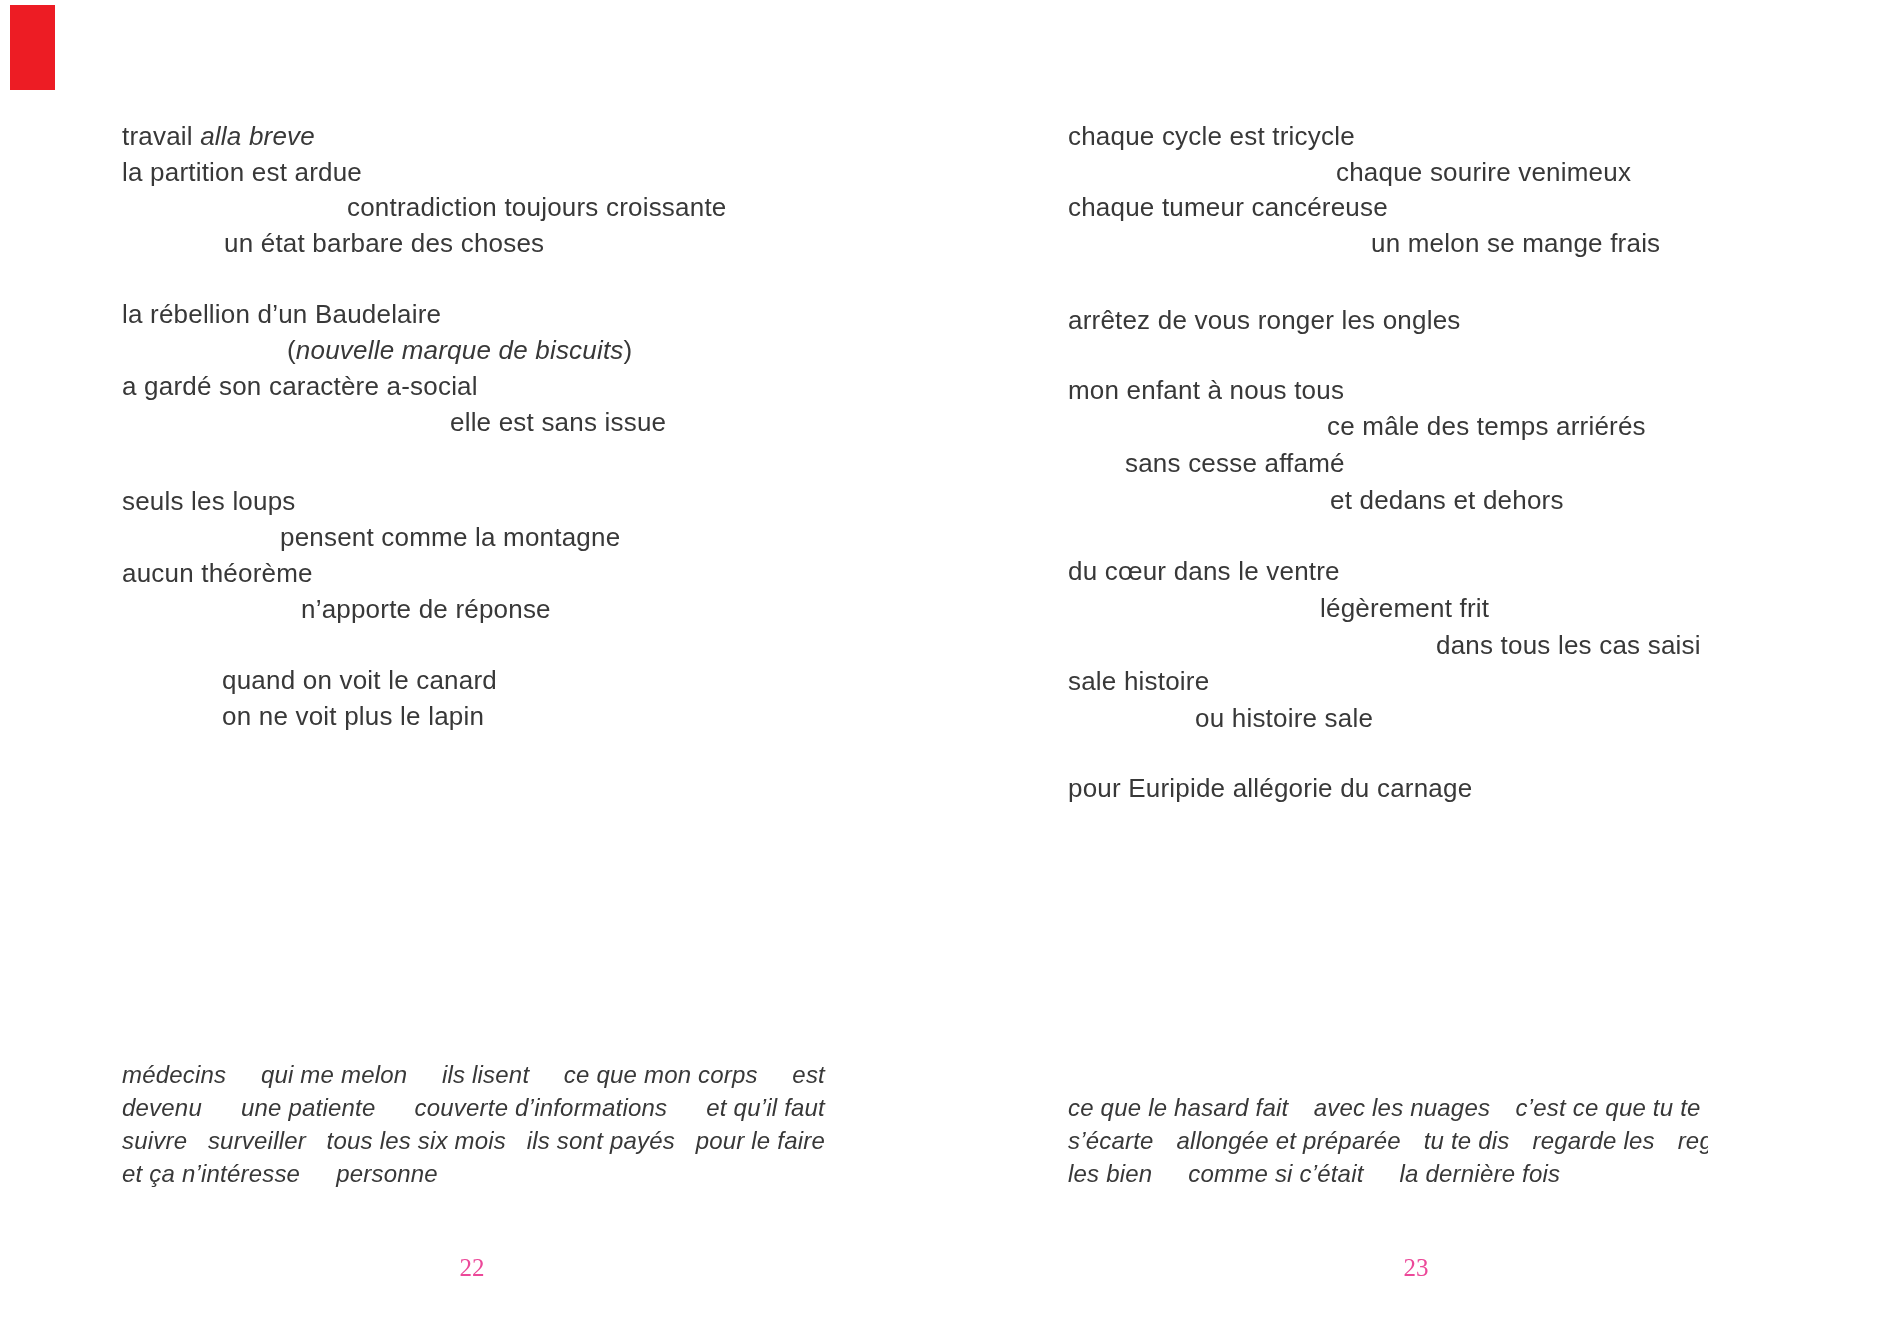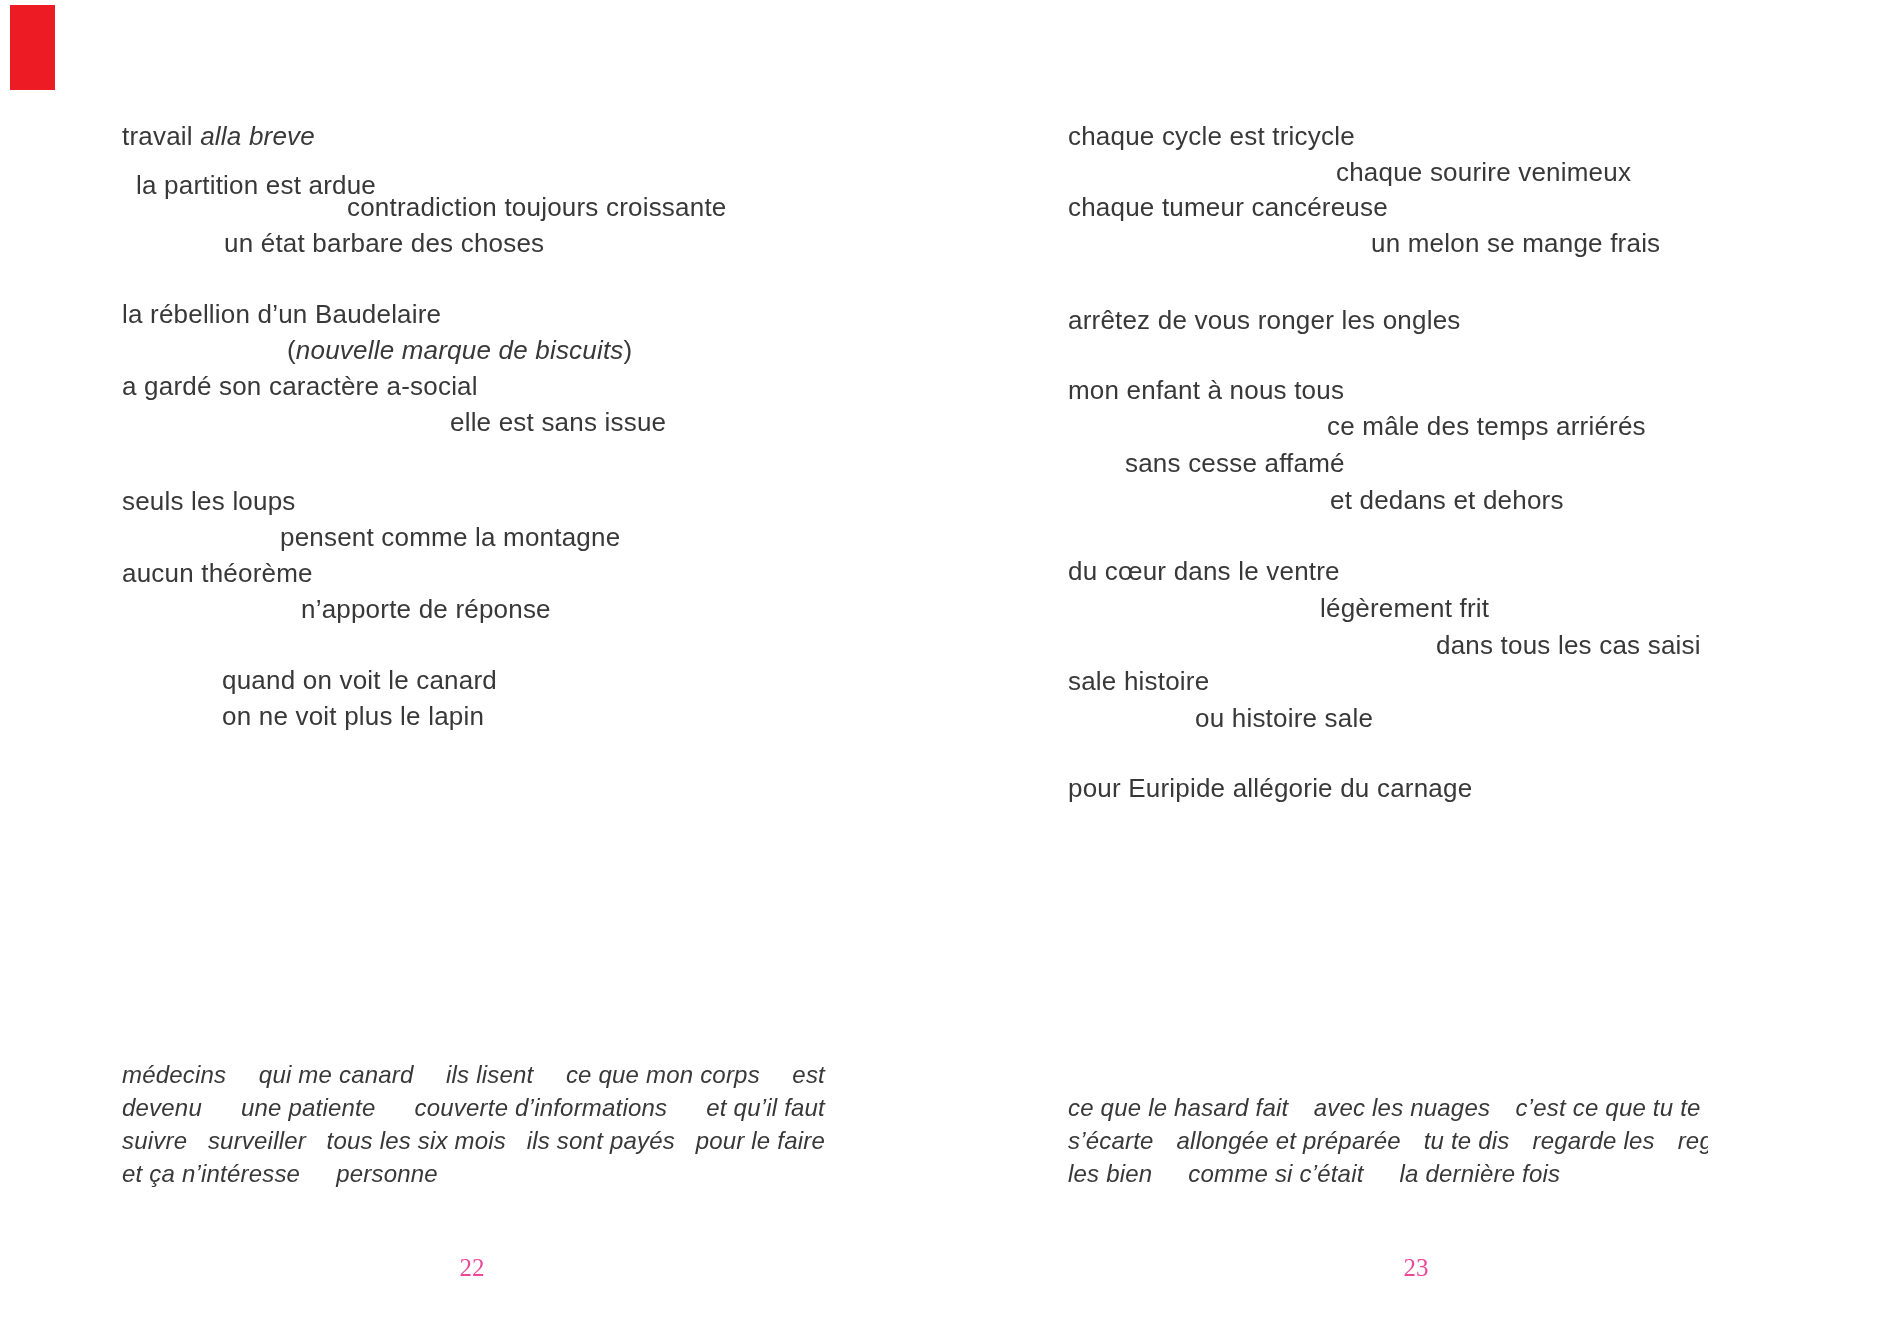--- a/index.html
+++ b/index.html
@@ -28,35 +28,35 @@
   #pn-left{left:472px;top:1254px;}
   #pn-right{left:1416px;top:1254px;}
 </style>
 </head>
 <body>
 
 <div class="spread">
   <div class="red-mark" id="red-mark" style="background: rgb(237, 28, 36);"></div>
   <div id="content-layer">
       <div class="poem-line" style="left: 122px; top: 121px;"><span>travail </span><span class="it">alla breve</span></div>
-      <div class="poem-line" style="left: 122px; top: 170px; margin-left: 14px;"><span>la partition est ardue</span></div>
+      <div class="poem-line" style="left: 122px; top: 157px;"><span>la partition est ardue</span></div>
       <div class="poem-line" style="left: 347px; top: 192px;"><span>contradiction toujours croissante</span></div>
       <div class="poem-line" style="left: 224px; top: 228px;"><span>un état barbare des choses</span></div>
       <div class="poem-line" style="left: 122px; top: 299px;"><span>la rébellion d’un Baudelaire</span></div>
       <div class="poem-line" style="left: 287px; top: 335px;"><span>(</span><span class="it">nouvelle marque de biscuits</span><span>)</span></div>
       <div class="poem-line" style="left: 122px; top: 371px;"><span>a gardé son caractère a-social</span></div>
       <div class="poem-line" style="left: 450px; top: 407px;"><span>elle est sans issue</span></div>
       <div class="poem-line" style="left: 122px; top: 486px;"><span>seuls les loups</span></div>
       <div class="poem-line" style="left: 280px; top: 522px;"><span>pensent comme la montagne</span></div>
       <div class="poem-line" style="left: 122px; top: 558px;"><span>aucun théorème</span></div>
       <div class="poem-line" style="left: 301px; top: 594px;"><span>n’apporte de réponse</span></div>
       <div class="poem-line" style="left: 222px; top: 665px;"><span>quand on voit le canard</span></div>
       <div class="poem-line" style="left: 222px; top: 701px;"><span>on ne voit plus le lapin</span></div>
       <div class="footnote" style="left: 122px; top: 1058px; width: 703px;">
-        <div class="fn-line justify"><span class="fn-seg">médecins</span><span class="fn-seg">qui me canard</span><span class="fn-seg">ils lisent</span><span class="fn-seg">ce que mon corps</span><span class="fn-seg">est</span></div>
+        <div class="fn-line justify"><span class="fn-seg">médecins</span><span class="fn-seg">qui me melon</span><span class="fn-seg">ils lisent</span><span class="fn-seg">ce que mon corps</span><span class="fn-seg">est</span></div>
         <div class="fn-line justify"><span class="fn-seg">devenu</span><span class="fn-seg">une patiente</span><span class="fn-seg">couverte d’informations</span><span class="fn-seg">et qu’il faut</span></div>
         <div class="fn-line justify"><span class="fn-seg">suivre</span><span class="fn-seg">surveiller</span><span class="fn-seg">tous les six mois</span><span class="fn-seg">ils sont payés</span><span class="fn-seg">pour le faire</span></div>
         <div class="fn-line"><span class="fn-seg">et ça n’intéresse</span><span class="caesura"></span><span class="fn-seg">personne</span></div>
       </div>
       <div class="poem-line" style="left: 1068px; top: 121px;"><span>chaque cycle est tricycle</span></div>
       <div class="poem-line" style="left: 1336px; top: 157px;"><span>chaque sourire venimeux</span></div>
       <div class="poem-line" style="left: 1068px; top: 192px;"><span>chaque tumeur cancéreuse</span></div>
       <div class="poem-line" style="left: 1371px; top: 228px;"><span>un melon se mange frais</span></div>
       <div class="poem-line" style="left: 1068px; top: 305px;"><span>arrêtez de vous ronger les ongles</span></div>
       <div class="poem-line" style="left: 1068px; top: 375px;"><span>mon enfant à nous tous</span></div>

